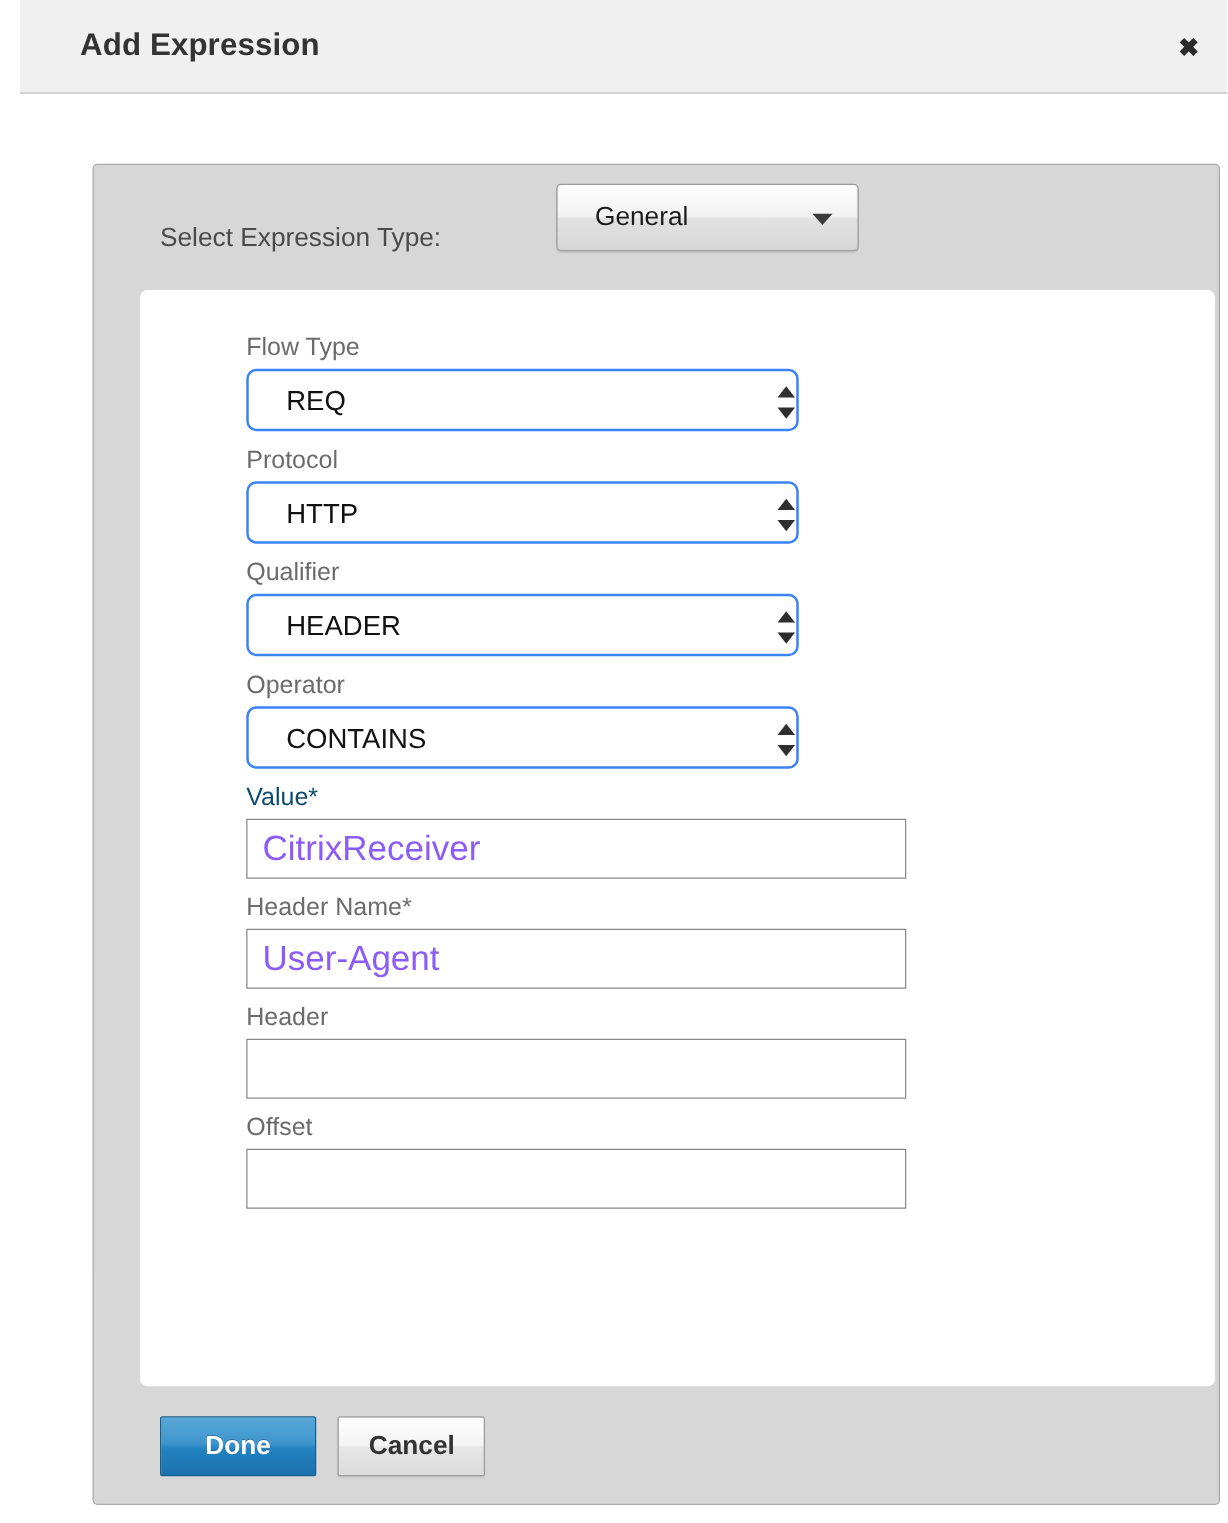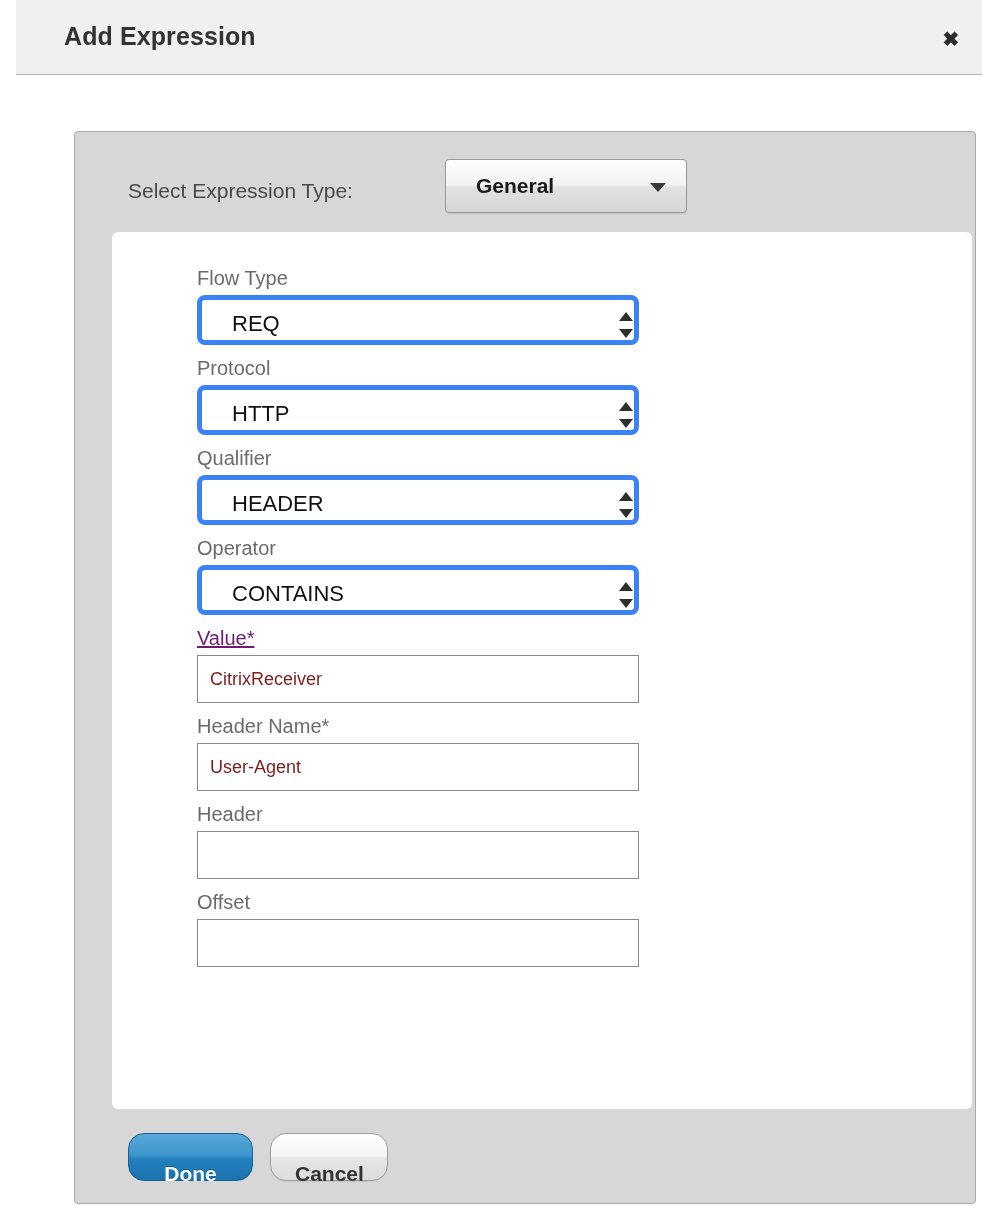--- a/index.html
+++ b/index.html
@@ -72,29 +72,28 @@
   .type-label {
     position: absolute;
     left: 21px;
     top: 47px;
     font-size: 21px;
     color: #4a4a4a;
   }
   .type-select {
     position: absolute;
     left: 338px;
-    top: 27px;
+    top: 15px;
     width: 242px;
     height: 54px;
     background: linear-gradient(to bottom, #fdfdfd 0%, #f2f2f2 48%, #e2e2e2 52%, #d6d6d6 100%);
     border: 1px solid #9a9a9a;
     border-radius: 4px;
     box-shadow: 0 1px 1px rgba(0,0,0,0.10);
     cursor: pointer;
-    font-weight: bold;
   }
   .type-select-value {
     position: absolute;
     left: 14px;
     top: 14px;
     font-size: 21px;
     color: #1a1a1a;
   }
   .caret-down {
     position: absolute;
@@ -125,29 +124,29 @@
     width: 442px;
   }
 
   .field { margin-bottom: 11px; }
   .field-label {
     font-size: 20px;
     color: #6b6b6b;
     margin-bottom: 5px;
     line-height: 24px;
   }
-  .field-label.required-dark { color: #701a75; text-decoration: underline; }
+  .field-label.required-dark { color: #0c4a6e; }
 
   
   .select-box {
     position: relative;
     width: 442px;
     height: 50px;
     background: #ffffff;
-    border: 5px solid #3b82f6;
+    border: 2px solid #3b82f6;
     border-radius: 8px;
     cursor: pointer;
   }
   .select-box .sel-text {
     position: absolute;
     left: 14px;
     top: 11px;
     font-size: 22px;
     color: #111111;
   }
@@ -164,47 +163,47 @@
     width: 0;
     height: 0;
     border-left: 7px solid transparent;
     border-right: 7px solid transparent;
   }
   .spinner .up { top: 1px; border-bottom: 9px solid #2e2e2e; }
   .spinner .dn { bottom: 1px; border-top: 9px solid #2e2e2e; }
 
   
   .text-input {
-    width: 442px;
+    width: 528px;
     height: 48px;
     background: #ffffff;
     border: 1px solid #888888;
     border-radius: 0;
     padding: 0 12px;
     font-family: "Liberation Sans", sans-serif;
-    font-size: 18px;
-    color: #7f1d1d;
+    font-size: 28px;
+    color: #8b5cf6;
     outline: none;
   }
 
   
   .footer {
     position: absolute;
     left: 21px;
     bottom: 20px;
     height: 50px;
   }
   .btn {
     display: inline-block;
     height: 48px;
     line-height: 46px;
-    padding: 17px 22px;
+    padding: 0 22px;
     font-size: 21px;
     font-weight: bold;
-    border-radius: 16px;
+    border-radius: 2px;
     cursor: pointer;
     text-align: center;
     user-select: none;
     vertical-align: top;
   }
   .btn-primary {
     background: linear-gradient(to bottom, #59a8d8 0%, #3e95cc 45%, #2381bf 55%, #1a72ad 100%);
     border: 1px solid #14608f;
     color: #ffffff;
     text-shadow: 0 -1px 0 rgba(0,0,0,0.25);

